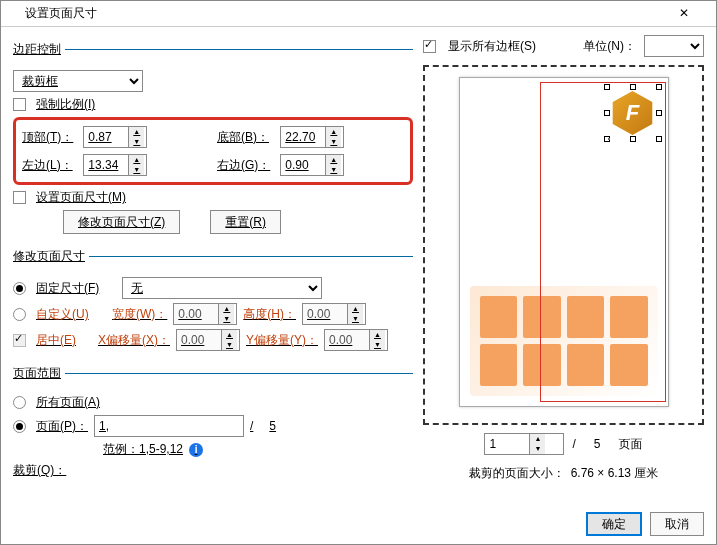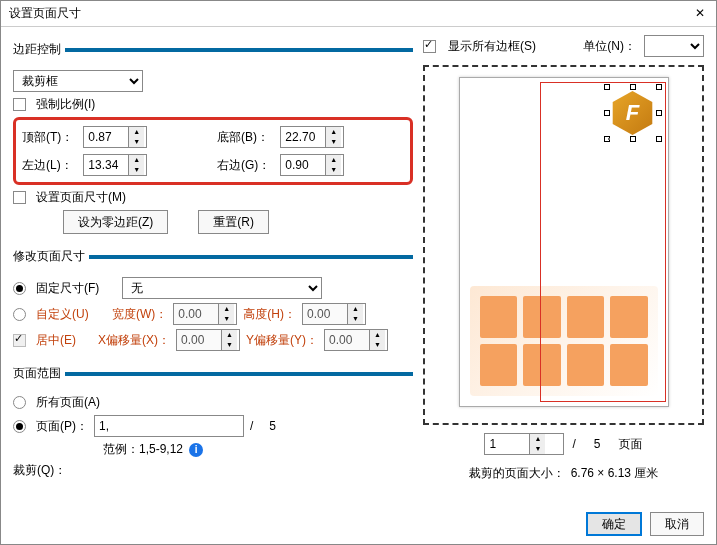--- a/index.html
+++ b/index.html
@@ -1,23 +1,23 @@
 <!DOCTYPE html>
 <html><head>
 <meta charset="utf-8">
 <style>
 * { box-sizing: border-box; font-family: "Microsoft YaHei", "SimSun", sans-serif; font-size: 12px; }
 body { margin: 0; background: #f0f0f0; }
 .window { width: 717px; height: 545px; background: #fff; border: 1px solid #888; position: relative; }
-.titlebar { height: 26px; border-bottom: 1px solid #ccc; display: flex; align-items: center; padding: 0 8px; justify-content: space-between; }
+.titlebar { height: 26px; border-bottom: 1px solid #ccc; display: flex; align-items: center; padding: 0 24px; justify-content: space-between; }
 .titlebar .close { width: 16px; height: 16px; text-align: center; cursor: pointer; }
 .content { display: flex; padding: 8px 12px; height: calc(100% - 60px); }
 .left { width: 400px; }
 .right { flex: 1; padding-left: 10px; }
-fieldset { border: none; border-top: 4px solid #0369a1; margin: 6px 0 10px 0; padding: 8px 0 0 0; }
+fieldset { border: none; border-top: 1px solid #0369a1; margin: 6px 0 10px 0; padding: 8px 0 0 0; text-decoration: underline; }
 legend { padding: 0 4px 0 0; color: #000; }
 .row { display: flex; align-items: center; margin: 4px 0; gap: 6px; }
 .row label { white-space: nowrap; }
 select { height: 22px; border: 1px solid #888; background: #fff; padding: 0 4px; }
 .combo1 { width: 130px; }
 .spin { display: flex; align-items: center; border: 1px solid #888; height: 22px; width: 64px; }
 .spin input { border: none; width: 44px; padding: 0 4px; outline: none; height: 20px; }
 .spin .btns { width: 16px; height: 20px; border-left: 1px solid #888; display: flex; flex-direction: column; }
 .spin .btns span { flex: 1; font-size: 7px; text-align: center; line-height: 9px; cursor: pointer; background: #eee; }
 .chk { width: 13px; height: 13px; border: 1px solid #888; display: inline-block; vertical-align: middle; margin-right: 4px; position: relative; }
@@ -110,21 +110,21 @@
                 </div>
             </div>
           </div>
         </div>
 
         <div class="row">
           <span class="chk"></span>
           <label>设置页面尺寸(M)</label>
         </div>
         <div class="row" style="gap:30px; padding-left:50px;">
-          <button class="btn">设为零边距(Z)</button>
+          <button class="btn">修改页面尺寸(Z)</button>
           <button class="btn">重置(R)</button>
         </div>
       </fieldset>
 
       <fieldset>
         <legend>修改页面尺寸</legend>
         <div class="row">
           <span class="radio checked"></span>
           <label style="width:80px;">固定尺寸(F)</label>
           <select style="width:200px;">

